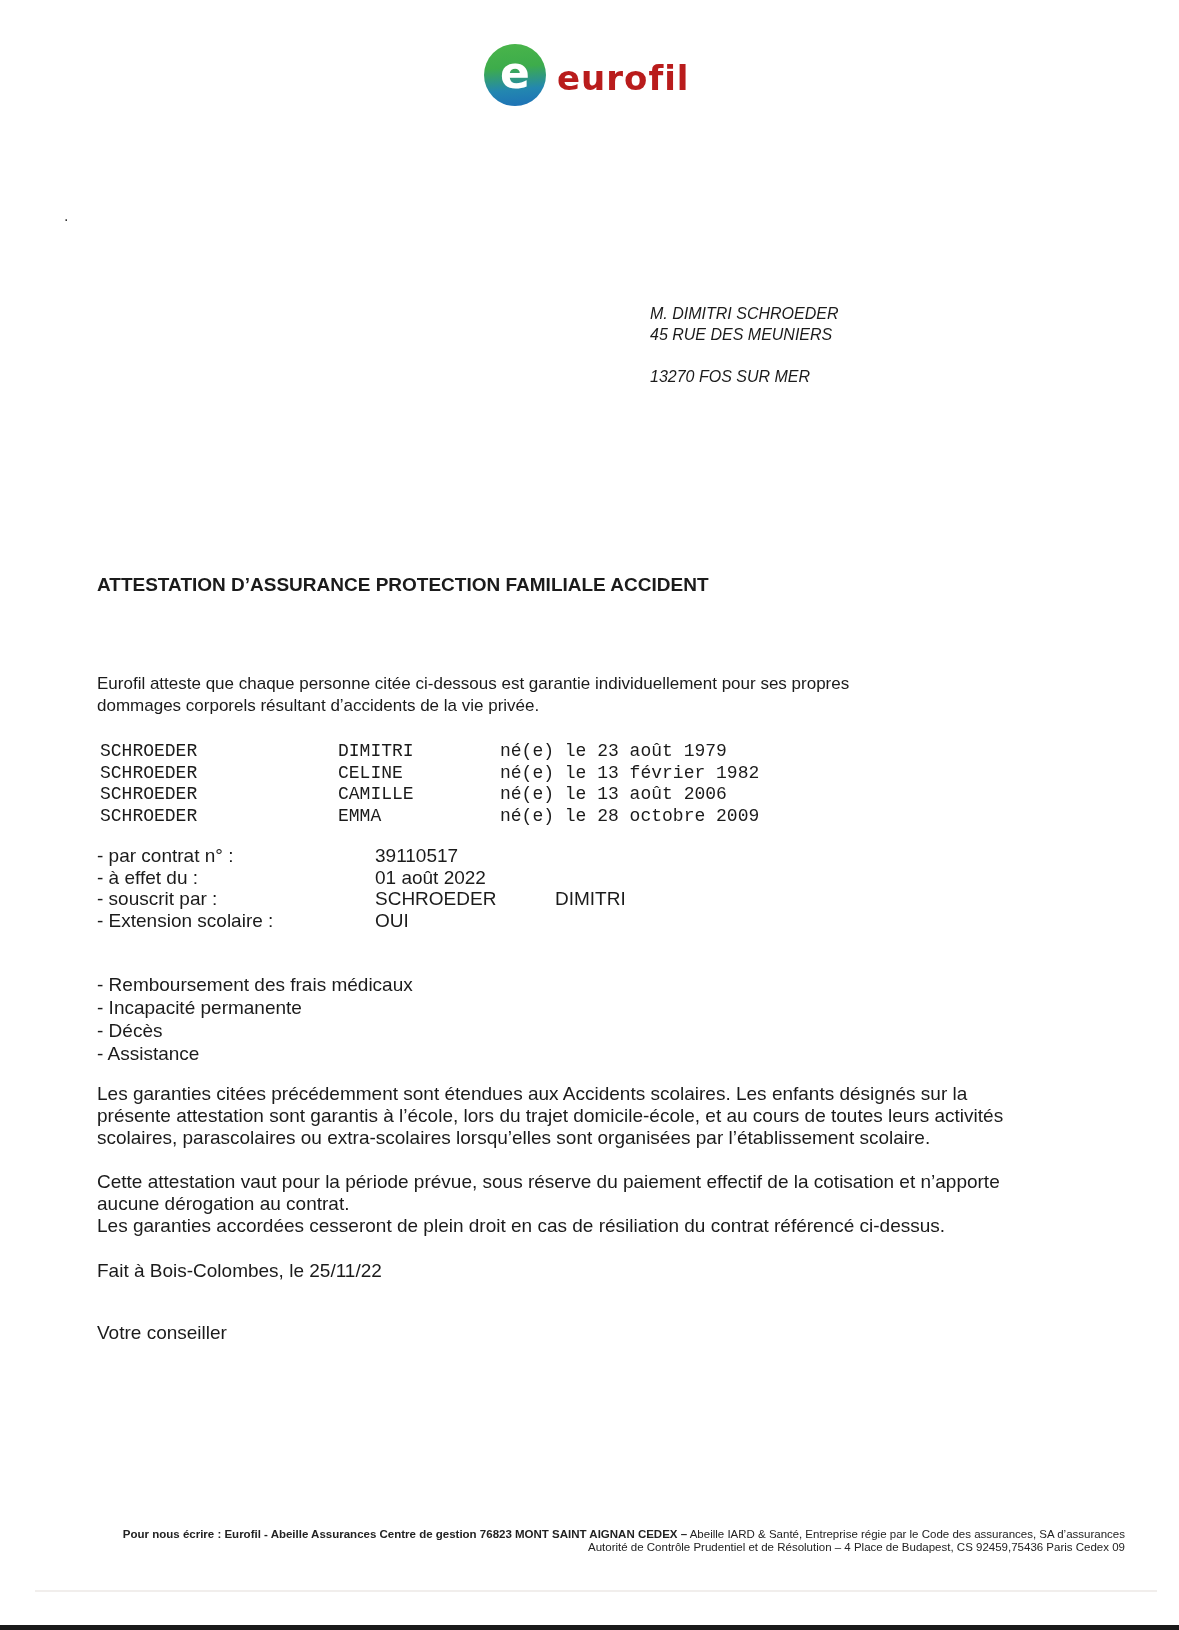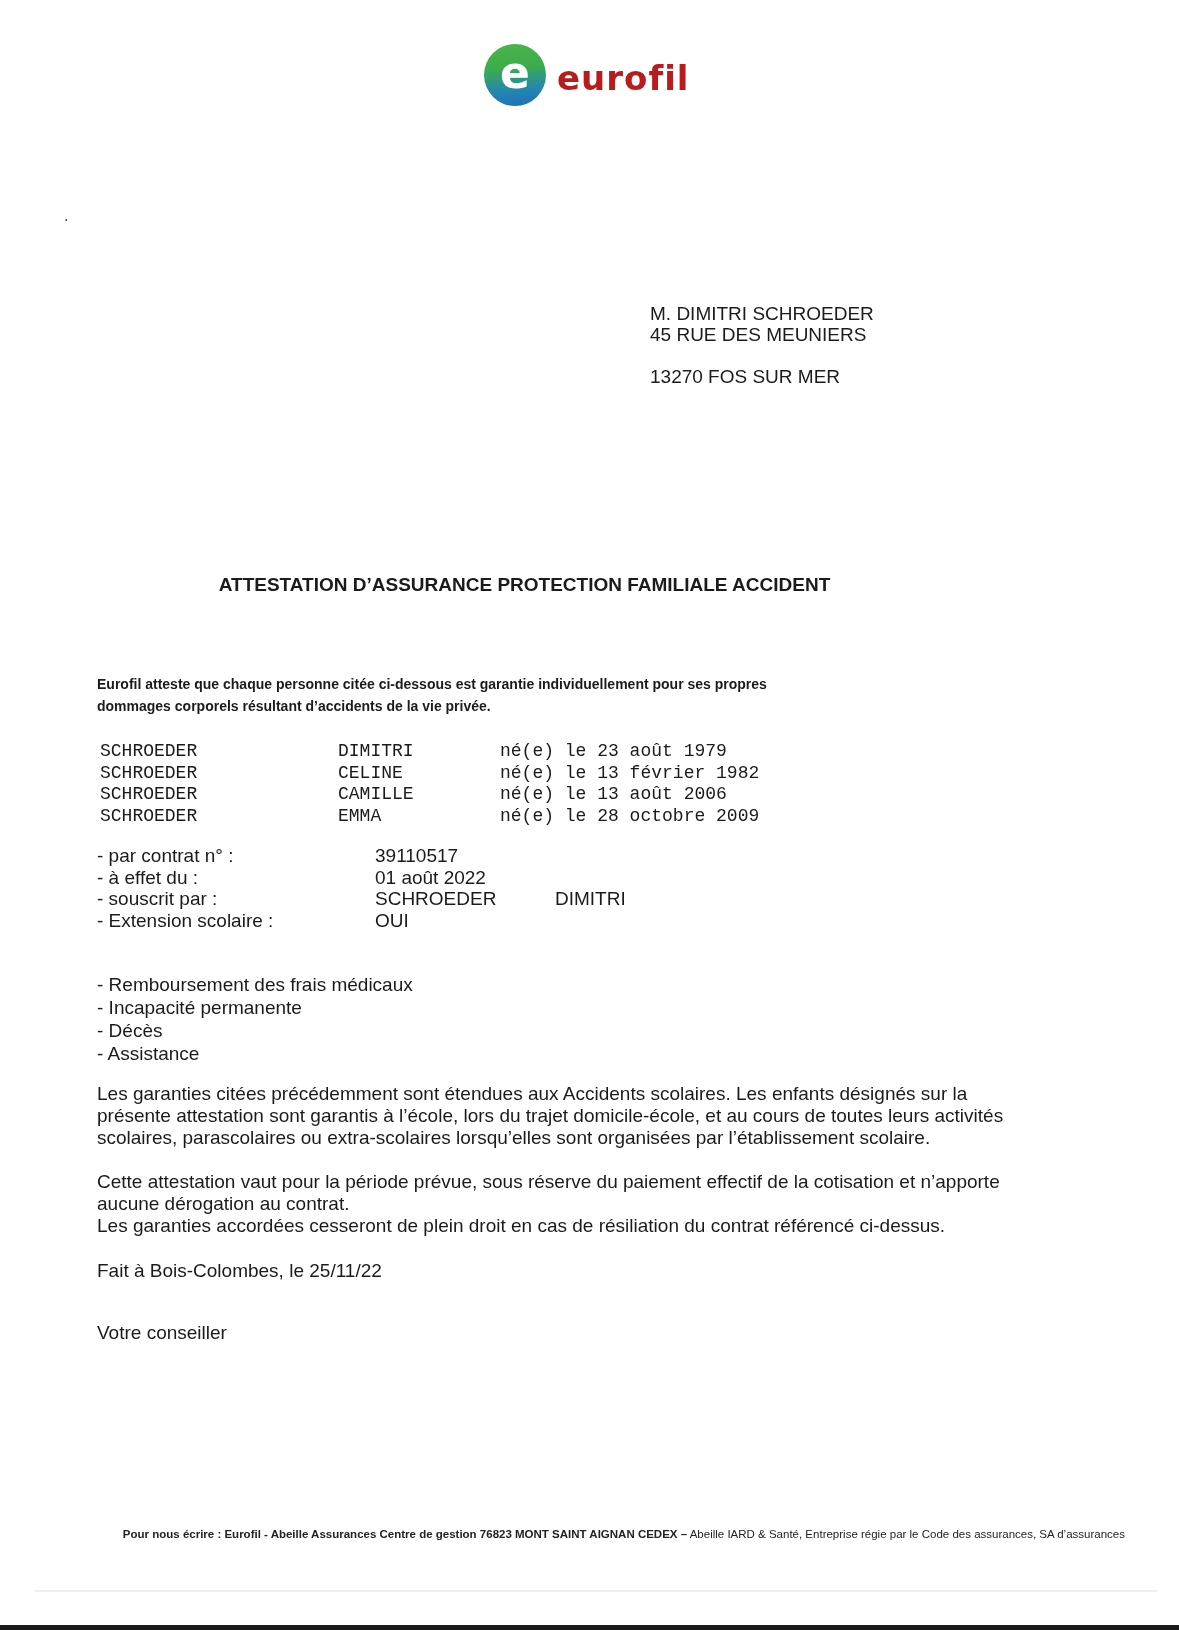--- a/index.html
+++ b/index.html
@@ -28,31 +28,31 @@
     margin-left: 11px; margin-top: 6px;
     font-family: "DejaVu Sans", sans-serif;
     font-weight: bold; font-size: 34px; letter-spacing: 1px;
     color: #b91c1c;
   }
 
   
   .stray-dot { position: absolute; left: 64px; top: 207px; font-size: 16px; color: #333; }
 
   
-  .recipient { position: absolute; left: 650px; top: 303px; font-size: 19px; line-height: 21px; }
+  .recipient { position: absolute; left: 650px; top: 303px; font-size: 16px; line-height: 21px; font-style: italic; }
   .recipient .city { margin-top: 21px; }
 
   
   .doc-title {
     position: absolute; left: 97px; top: 574px; width: 855px;
-    text-align: center; font-weight: bold; font-size: 19px; white-space: nowrap;
+    text-align: left; font-weight: bold; font-size: 19px; white-space: nowrap;
   }
 
   
-  .intro { position: absolute; left: 97px; top: 673px; font-weight: bold; font-size: 14px; line-height: 22px; }
+  .intro { position: absolute; left: 97px; top: 673px; font-weight: normal; font-size: 17px; line-height: 22px; }
   .intro div { white-space: nowrap; }
 
   
   .insured { position: absolute; left: 100px; top: 741px; font-family: "Liberation Mono", monospace; font-size: 18px; line-height: 21.5px; }
   .insured .row { display: grid; grid-template-columns: 238px 162px auto; white-space: nowrap; }
 
   
   .contract { position: absolute; left: 97px; top: 845px; font-size: 19px; line-height: 21.5px; }
   .contract .row { display: grid; grid-template-columns: 278px 180px auto; white-space: nowrap; }
 
@@ -174,18 +174,19 @@
     <div>aucune dérogation au contrat.</div>
     <div>Les garanties accordées cesseront de plein droit en cas de résiliation du contrat référencé ci-dessus.</div>
   </div>
 
   <div class="place-date">Fait à Bois-Colombes, le 25/11/22</div>
 
   <div class="signoff">Votre conseiller</div>
 
   <div class="footer">
     <div><span class="bold">Pour nous écrire : Eurofil - Abeille Assurances Centre de gestion 76823 MONT SAINT AIGNAN CEDEX –</span><span> Abeille IARD &amp; Santé, Entreprise régie par le Code des assurances, SA d’assurances</span></div>
+    <div>Autorité de Contrôle Prudentiel et de Résolution – 4 Place de Budapest, CS 92459,75436 Paris Cedex 09</div>
   </div>
 
   <div class="edge-line"></div>
   <div class="bottom-bar"></div>
 
 </div>
 
 </body></html>

